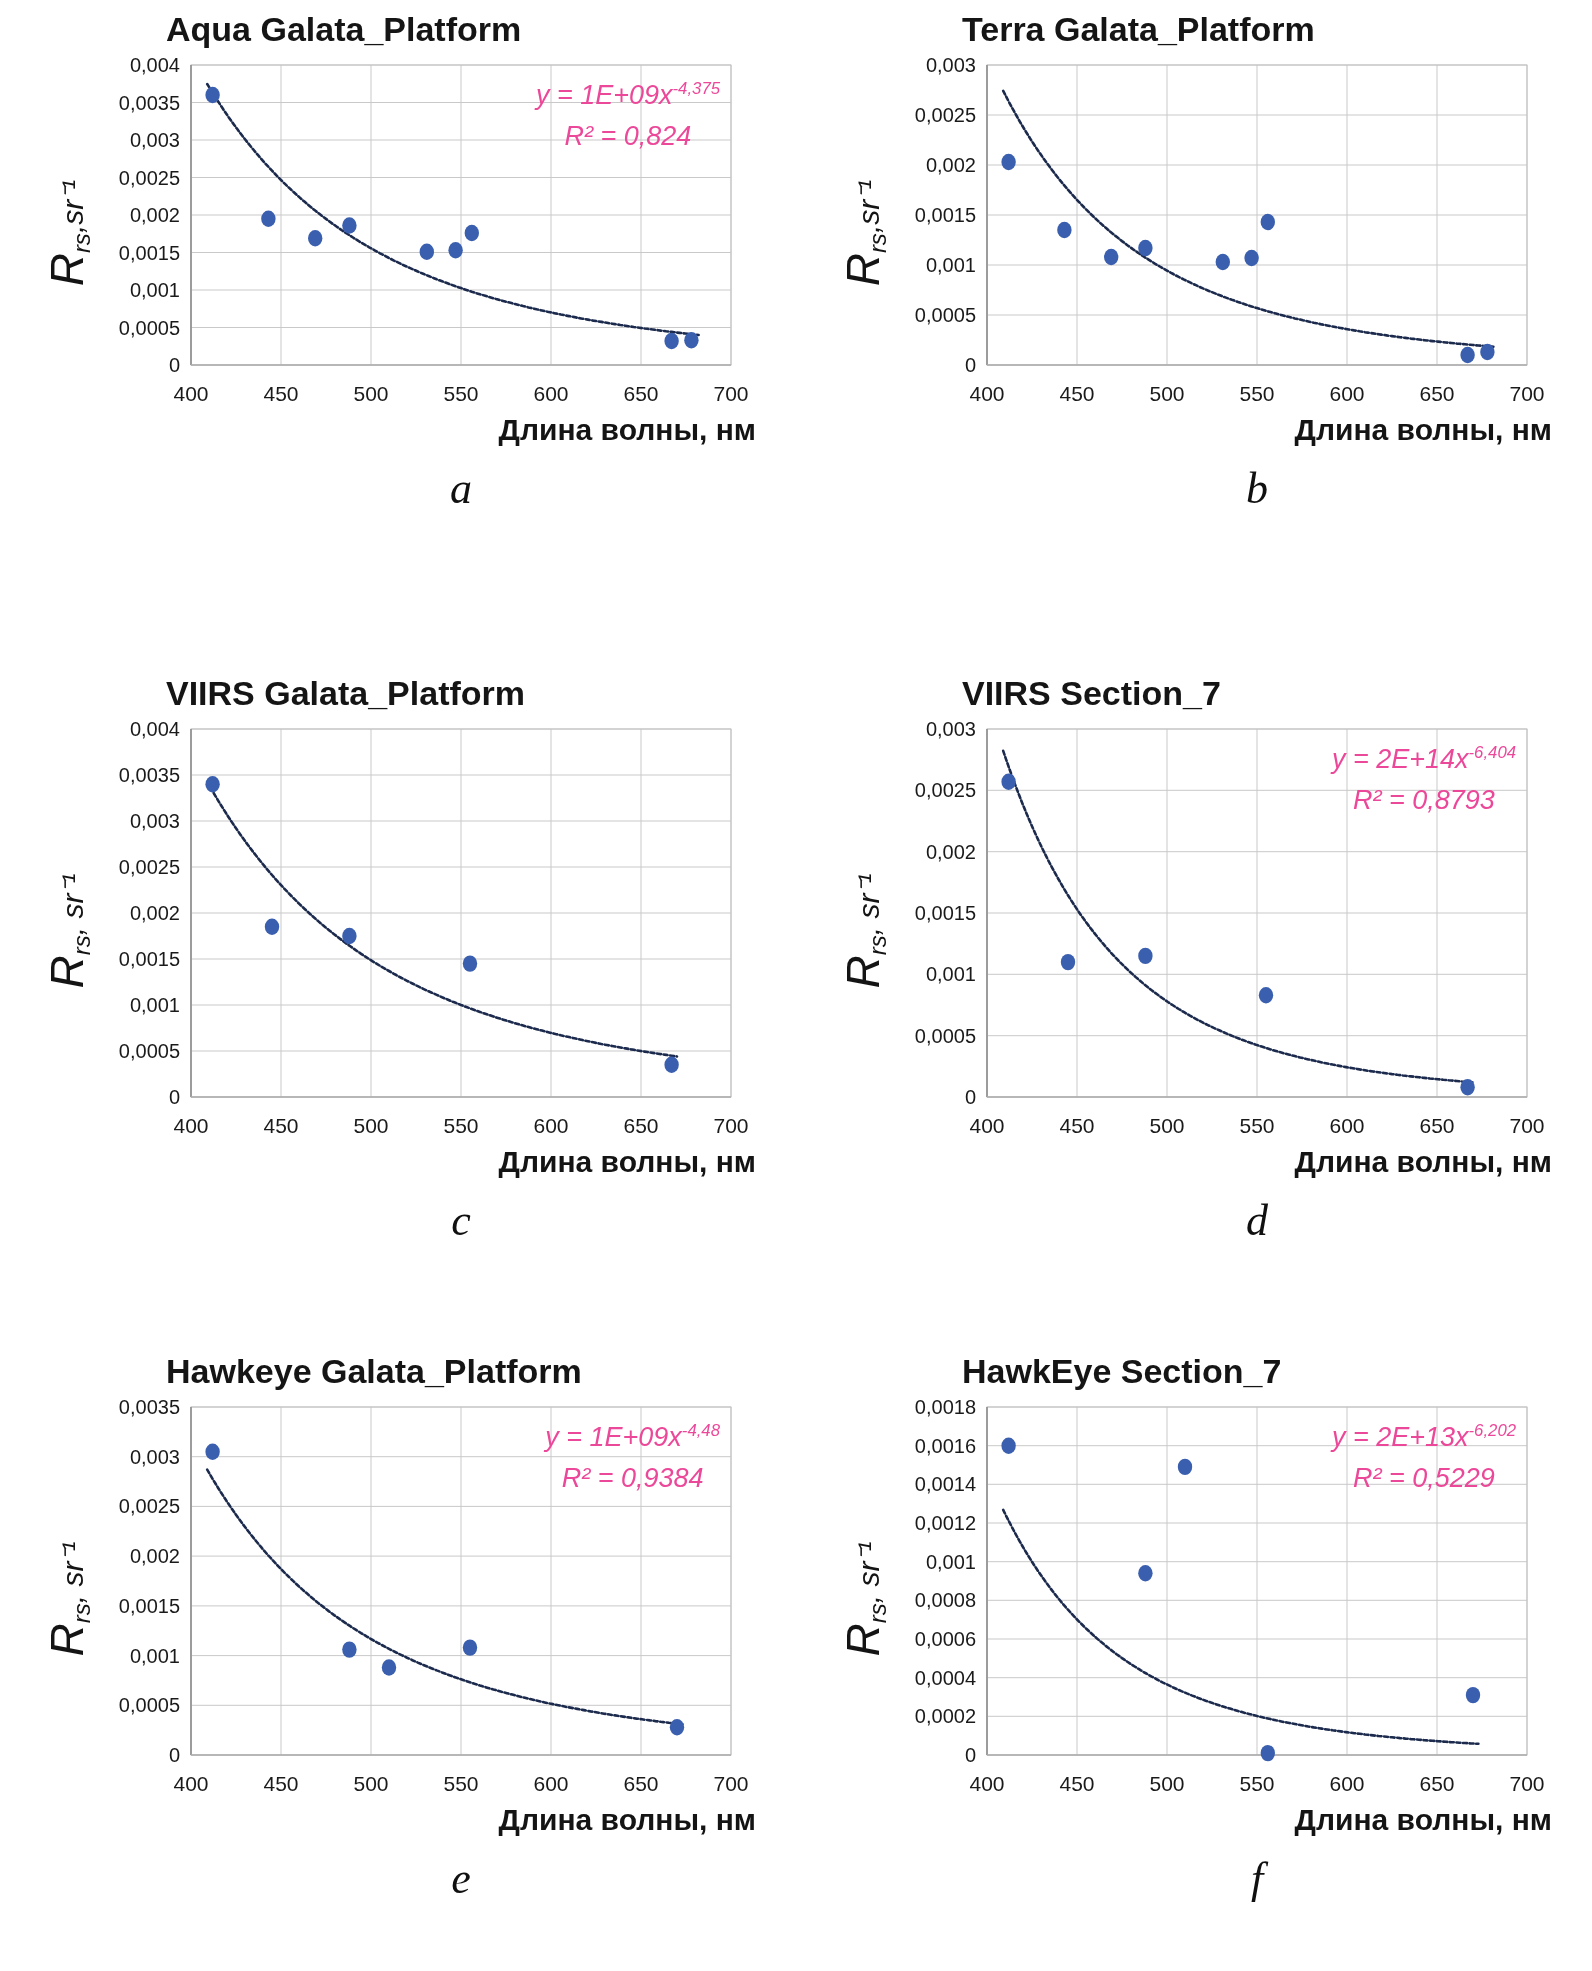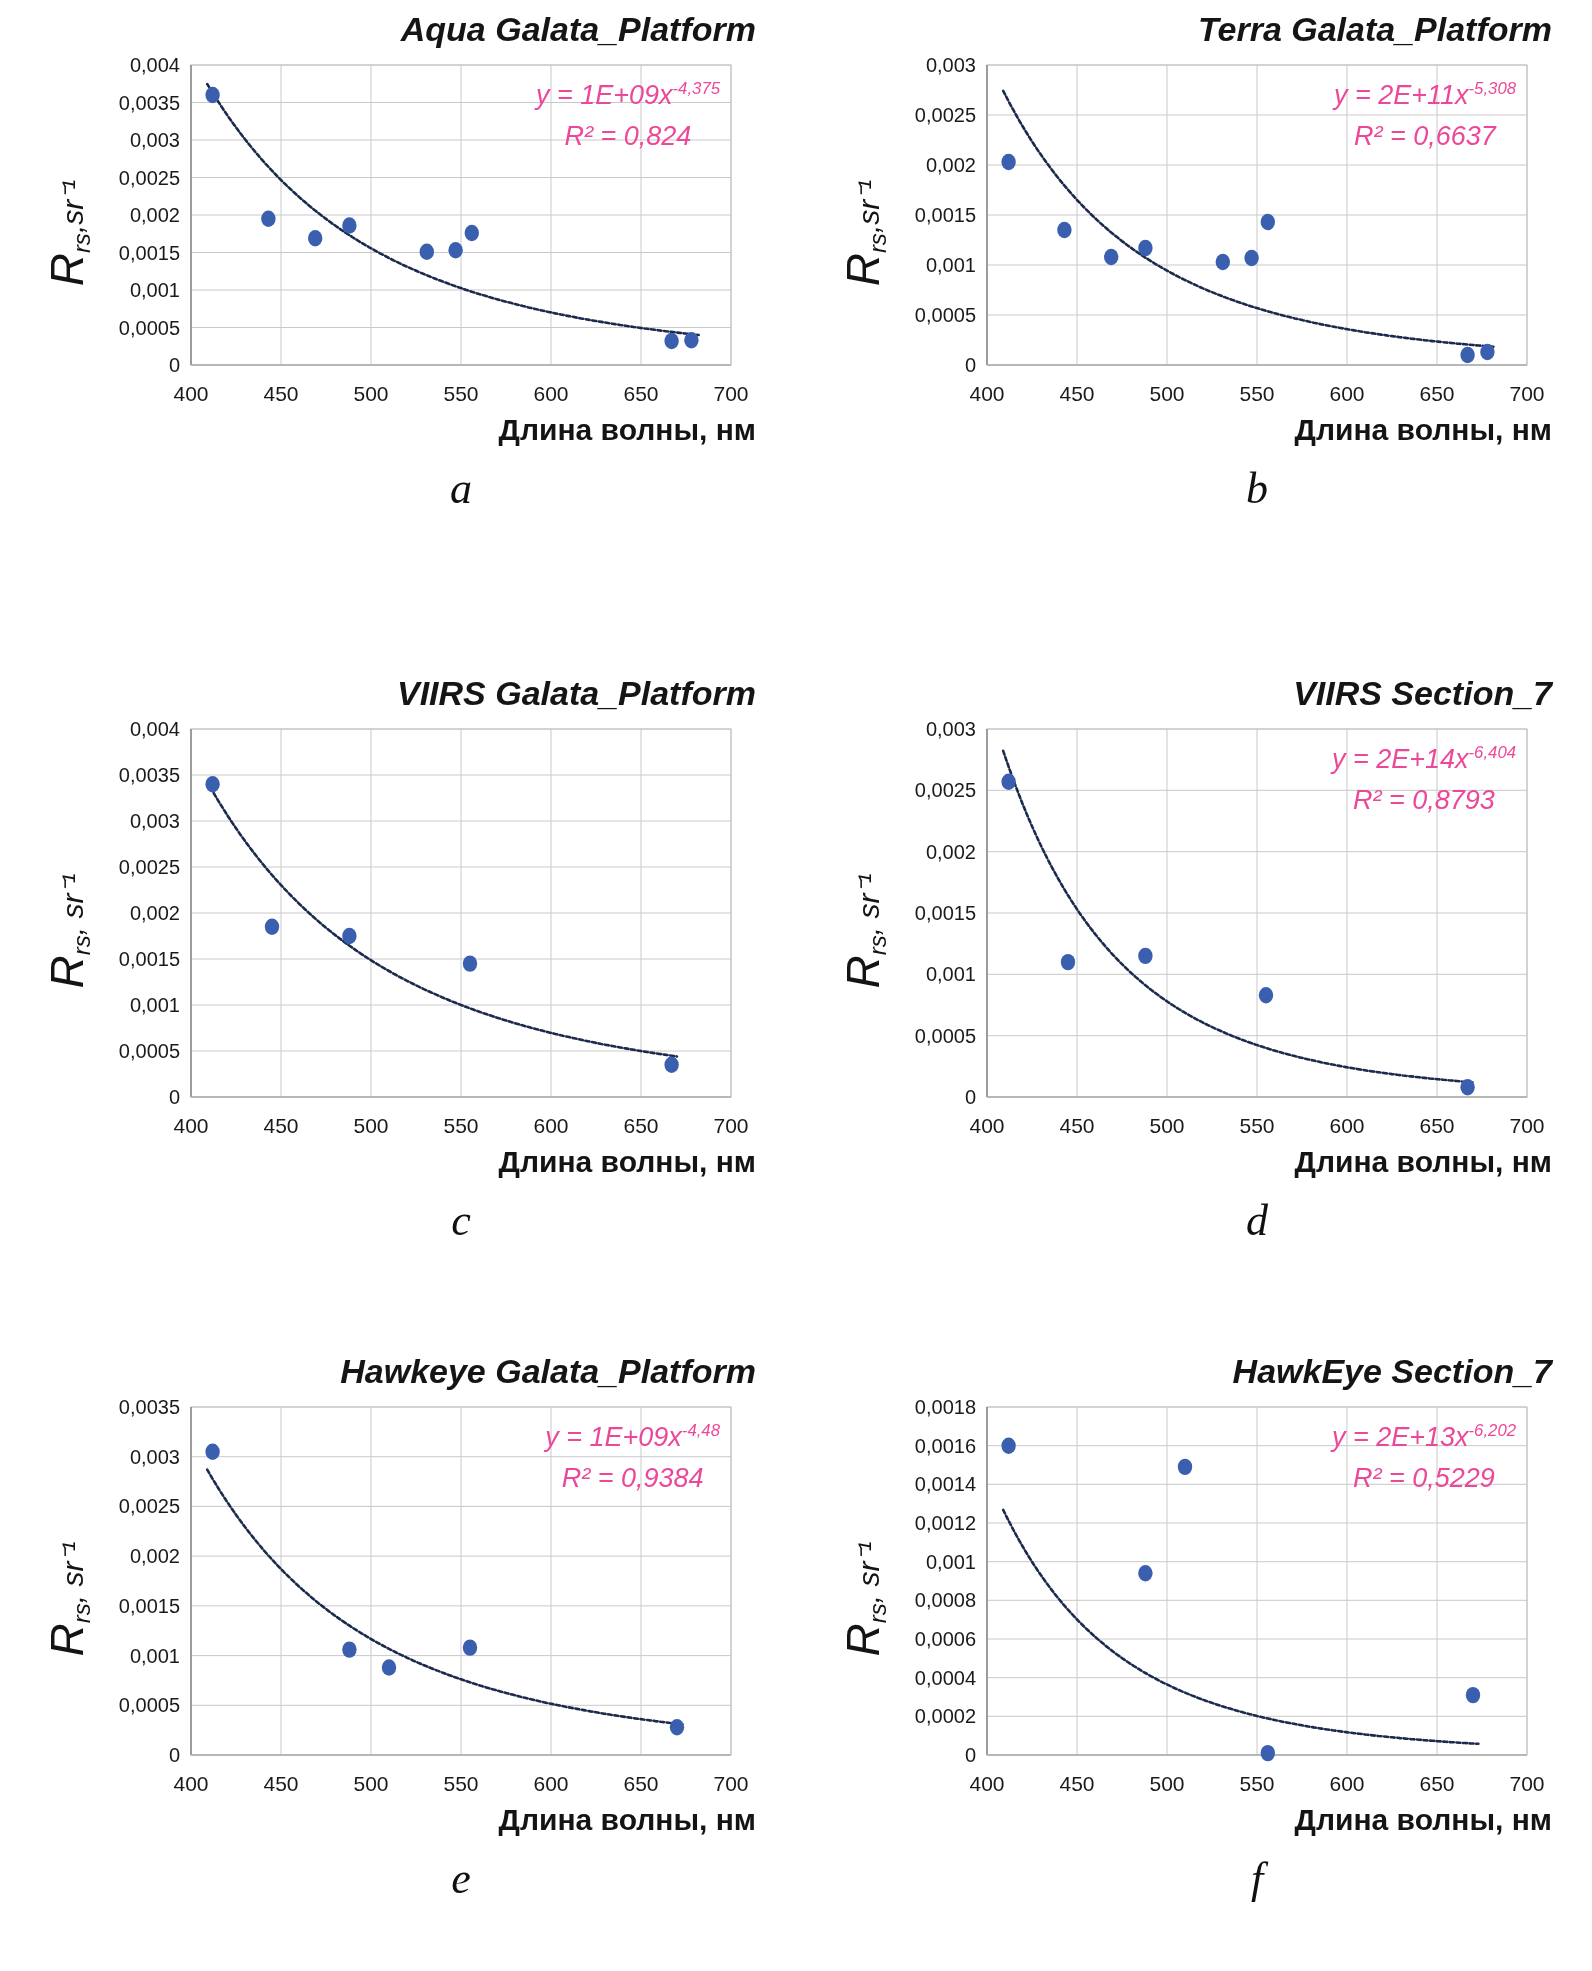--- a/index.html
+++ b/index.html
@@ -22,25 +22,24 @@
   .cell.row2 { padding-top: 62px; }
   .cell.row3 { padding-top: 50px; }
 
   figure.chart { margin: 0; }
 
   .chart-title {
     width: 716px;
     margin: 0 auto;
     box-sizing: border-box;
     padding-left: 126px;
-    text-align: right;
+    text-align: left;
     font-size: 34px;
     line-height: 1.25;
     font-weight: bold;
-    font-style: italic;
     color: #151515;
     white-space: nowrap;
   }
 
   .chart-body {
     position: relative;
     width: 716px;
     margin: 2px auto 0;
     display: flex;
     align-items: stretch;
@@ -219,24 +218,20 @@
             <ellipse cx="116.6" cy="109.0" rx="7.2" ry="8.2" style="fill:#3a5fae"></ellipse>
             <ellipse cx="172.4" cy="177.0" rx="7.2" ry="8.2" style="fill:#3a5fae"></ellipse>
             <ellipse cx="219.2" cy="204.0" rx="7.2" ry="8.2" style="fill:#3a5fae"></ellipse>
             <ellipse cx="253.4" cy="195.0" rx="7.2" ry="8.2" style="fill:#3a5fae"></ellipse>
             <ellipse cx="330.8" cy="209.0" rx="7.2" ry="8.2" style="fill:#3a5fae"></ellipse>
             <ellipse cx="359.6" cy="205.0" rx="7.2" ry="8.2" style="fill:#3a5fae"></ellipse>
             <ellipse cx="375.8" cy="169.0" rx="7.2" ry="8.2" style="fill:#3a5fae"></ellipse>
             <ellipse cx="575.6" cy="302.0" rx="7.2" ry="8.2" style="fill:#3a5fae"></ellipse>
             <ellipse cx="595.4" cy="299.0" rx="7.2" ry="8.2" style="fill:#3a5fae"></ellipse>
           </svg>
-        <div class="eq">
-          <div class="eq-l1"><span>y = 2E+11x</span><sup>-5,308</sup></div>
-          <div class="eq-l2">R² = 0,6637</div>
-        </div>
       </div>
       <div class="xlabel">Длина волны, нм</div>
       <figcaption class="letter">b</figcaption>
     </figure>
   </div>
 
   <div class="cell row2">
     <figure class="chart">
       <div class="chart-title">VIIRS Galata_Platform</div>
       <div class="chart-body">

